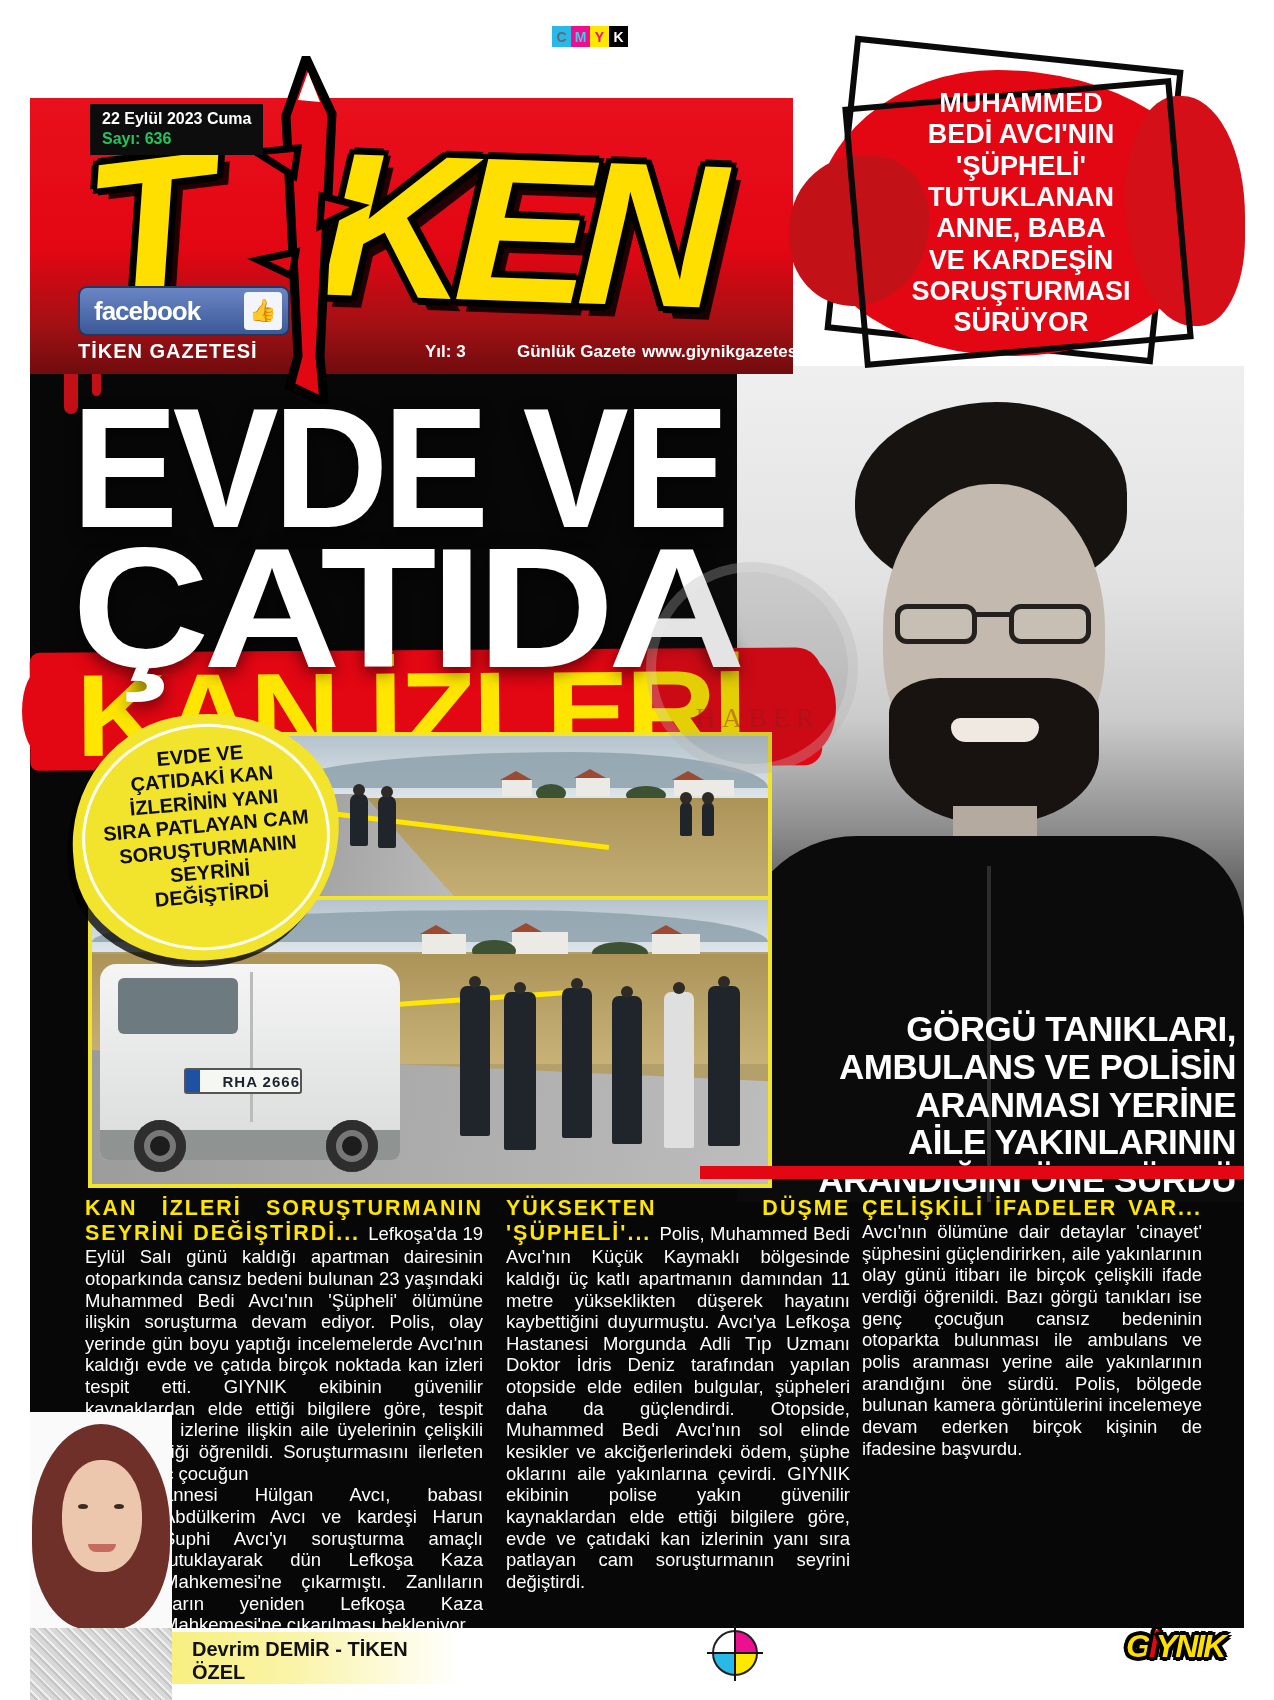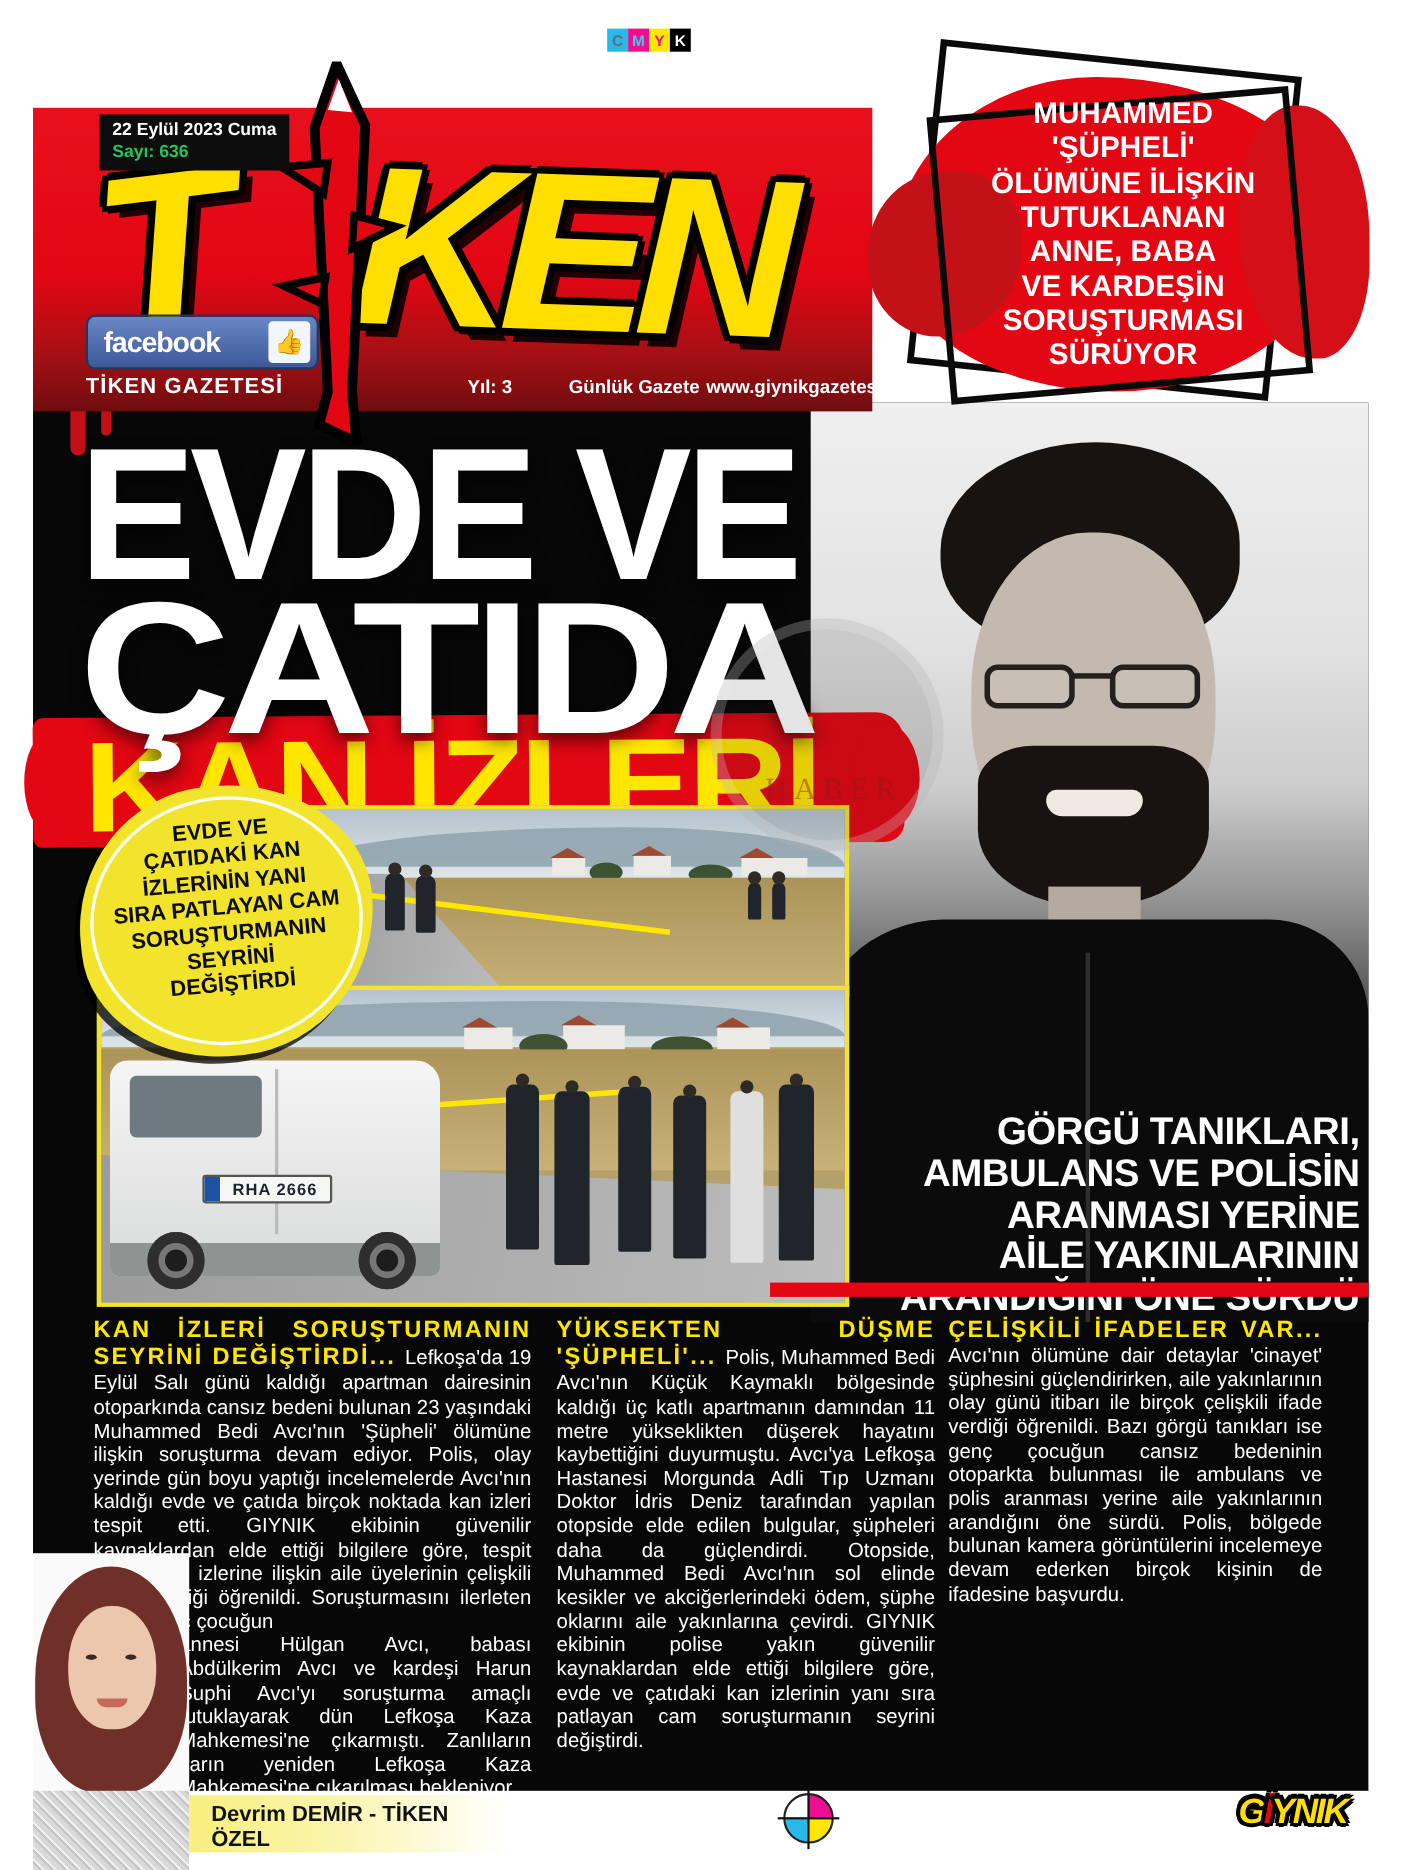--- a/index.html
+++ b/index.html
@@ -137,21 +137,21 @@
   .van { position:absolute; left:8px; top:64px; width:300px; height:196px; background:linear-gradient(180deg,#f4f5f4,#d9dbda);
     border-radius:16px 22px 8px 8px; }
   .van .win{ position:absolute; left:18px; top:14px; width:120px; height:56px; background:#6d7a80; border-radius:6px; }
   .van .seam{ position:absolute; left:150px; top:8px; width:3px; height:150px; background:#b9bcba; }
   .van .bumper{ position:absolute; left:0; bottom:0px; width:100%; height:30px; background:#8f9392; border-radius:0 0 8px 8px; }
   .van .wheel{ position:absolute; bottom:-12px; width:52px; height:52px; background:#1d1d1d; border-radius:50%;
     box-shadow:inset 0 0 0 10px #2e2e2e, inset 0 0 0 16px #777; }
   .plate { position:absolute; left:84px; top:104px; width:118px; height:26px; background:#f4f7f2;
     border:2px solid #555; border-radius:3px; display:flex; align-items:center; }
   .plate .eu{ width:14px; height:100%; background:#1e51a4; }
-  .plate .num{ flex:1; text-align:center; font-weight:bold; font-size:15px; color:#1c2430; letter-spacing:1px; }
+  .plate .num{ flex:1; text-align:right; font-weight:bold; font-size:15px; color:#1c2430; letter-spacing:1px; }
 
   
   .quote { position:absolute; left:778px; top:1010px; width:458px; text-align:right; color:#fff;
     font-weight:bold; font-size:35px; line-height:1.08; z-index:15; letter-spacing:-0.5px; }
   .redbar { position:absolute; left:700px; top:1166px; width:544px; height:13px; background:#e30613; z-index:15; }
 
   
   .col { position:absolute; top:1196px; color:#fff; font-size:18.5px; line-height:1.17;
     text-align:justify; z-index:15; font-weight:500; }
   .col .lead { color:#ffe600; font-weight:bold; font-size:21.5px; letter-spacing:2px; }
@@ -243,22 +243,22 @@
   </div>
 
   <div class="splash">
     <div class="frame1"></div>
     <div class="blob"></div>
     <div class="blob2"></div>
     <div class="blob3"></div>
     <div class="frame2"></div>
     <div class="splash-text">
       <div>MUHAMMED</div>
+      <div>BEDİ AVCI'NIN</div>
       <div>'ŞÜPHELİ'</div>
-      <div>ÖLÜMÜNE İLİŞKİN</div>
       <div>TUTUKLANAN</div>
       <div>ANNE, BABA</div>
       <div>VE KARDEŞİN</div>
       <div>SORUŞTURMASI</div>
       <div>SÜRÜYOR</div>
     </div>
   </div>
 
   <div class="mainblack">
     <div class="drip" style="left:34px;top:0;width:14px;height:48px;"></div>

